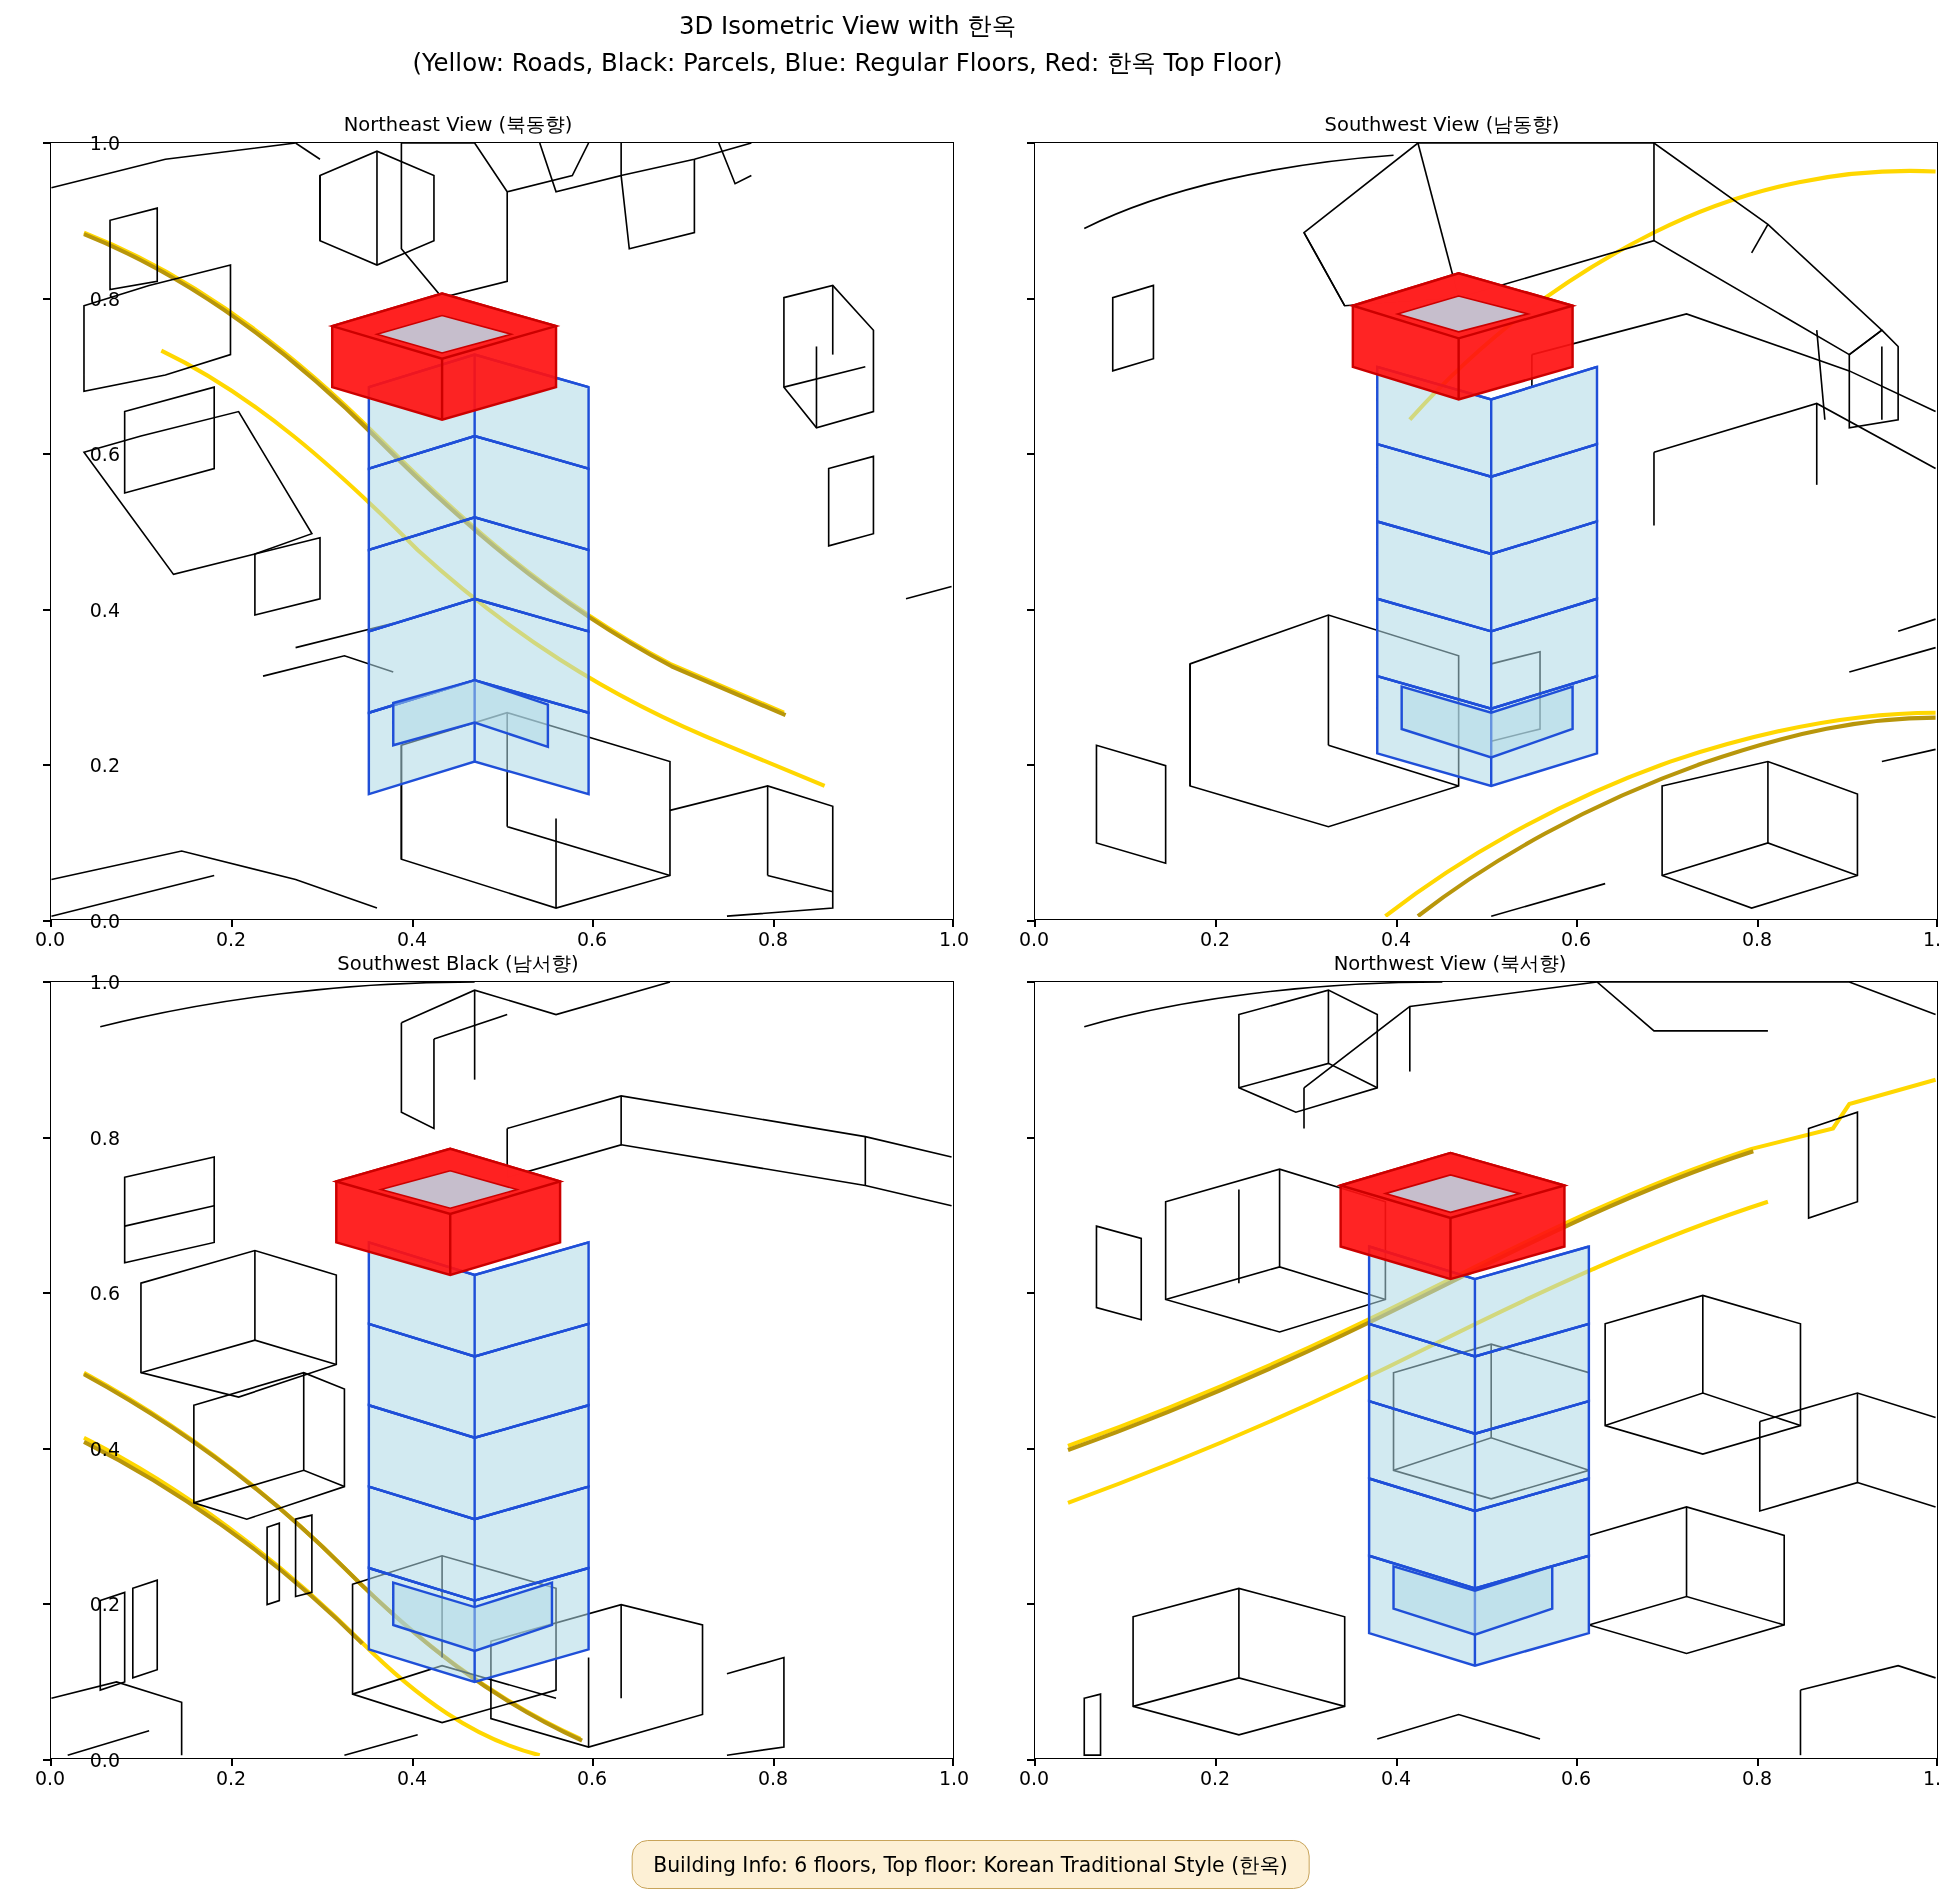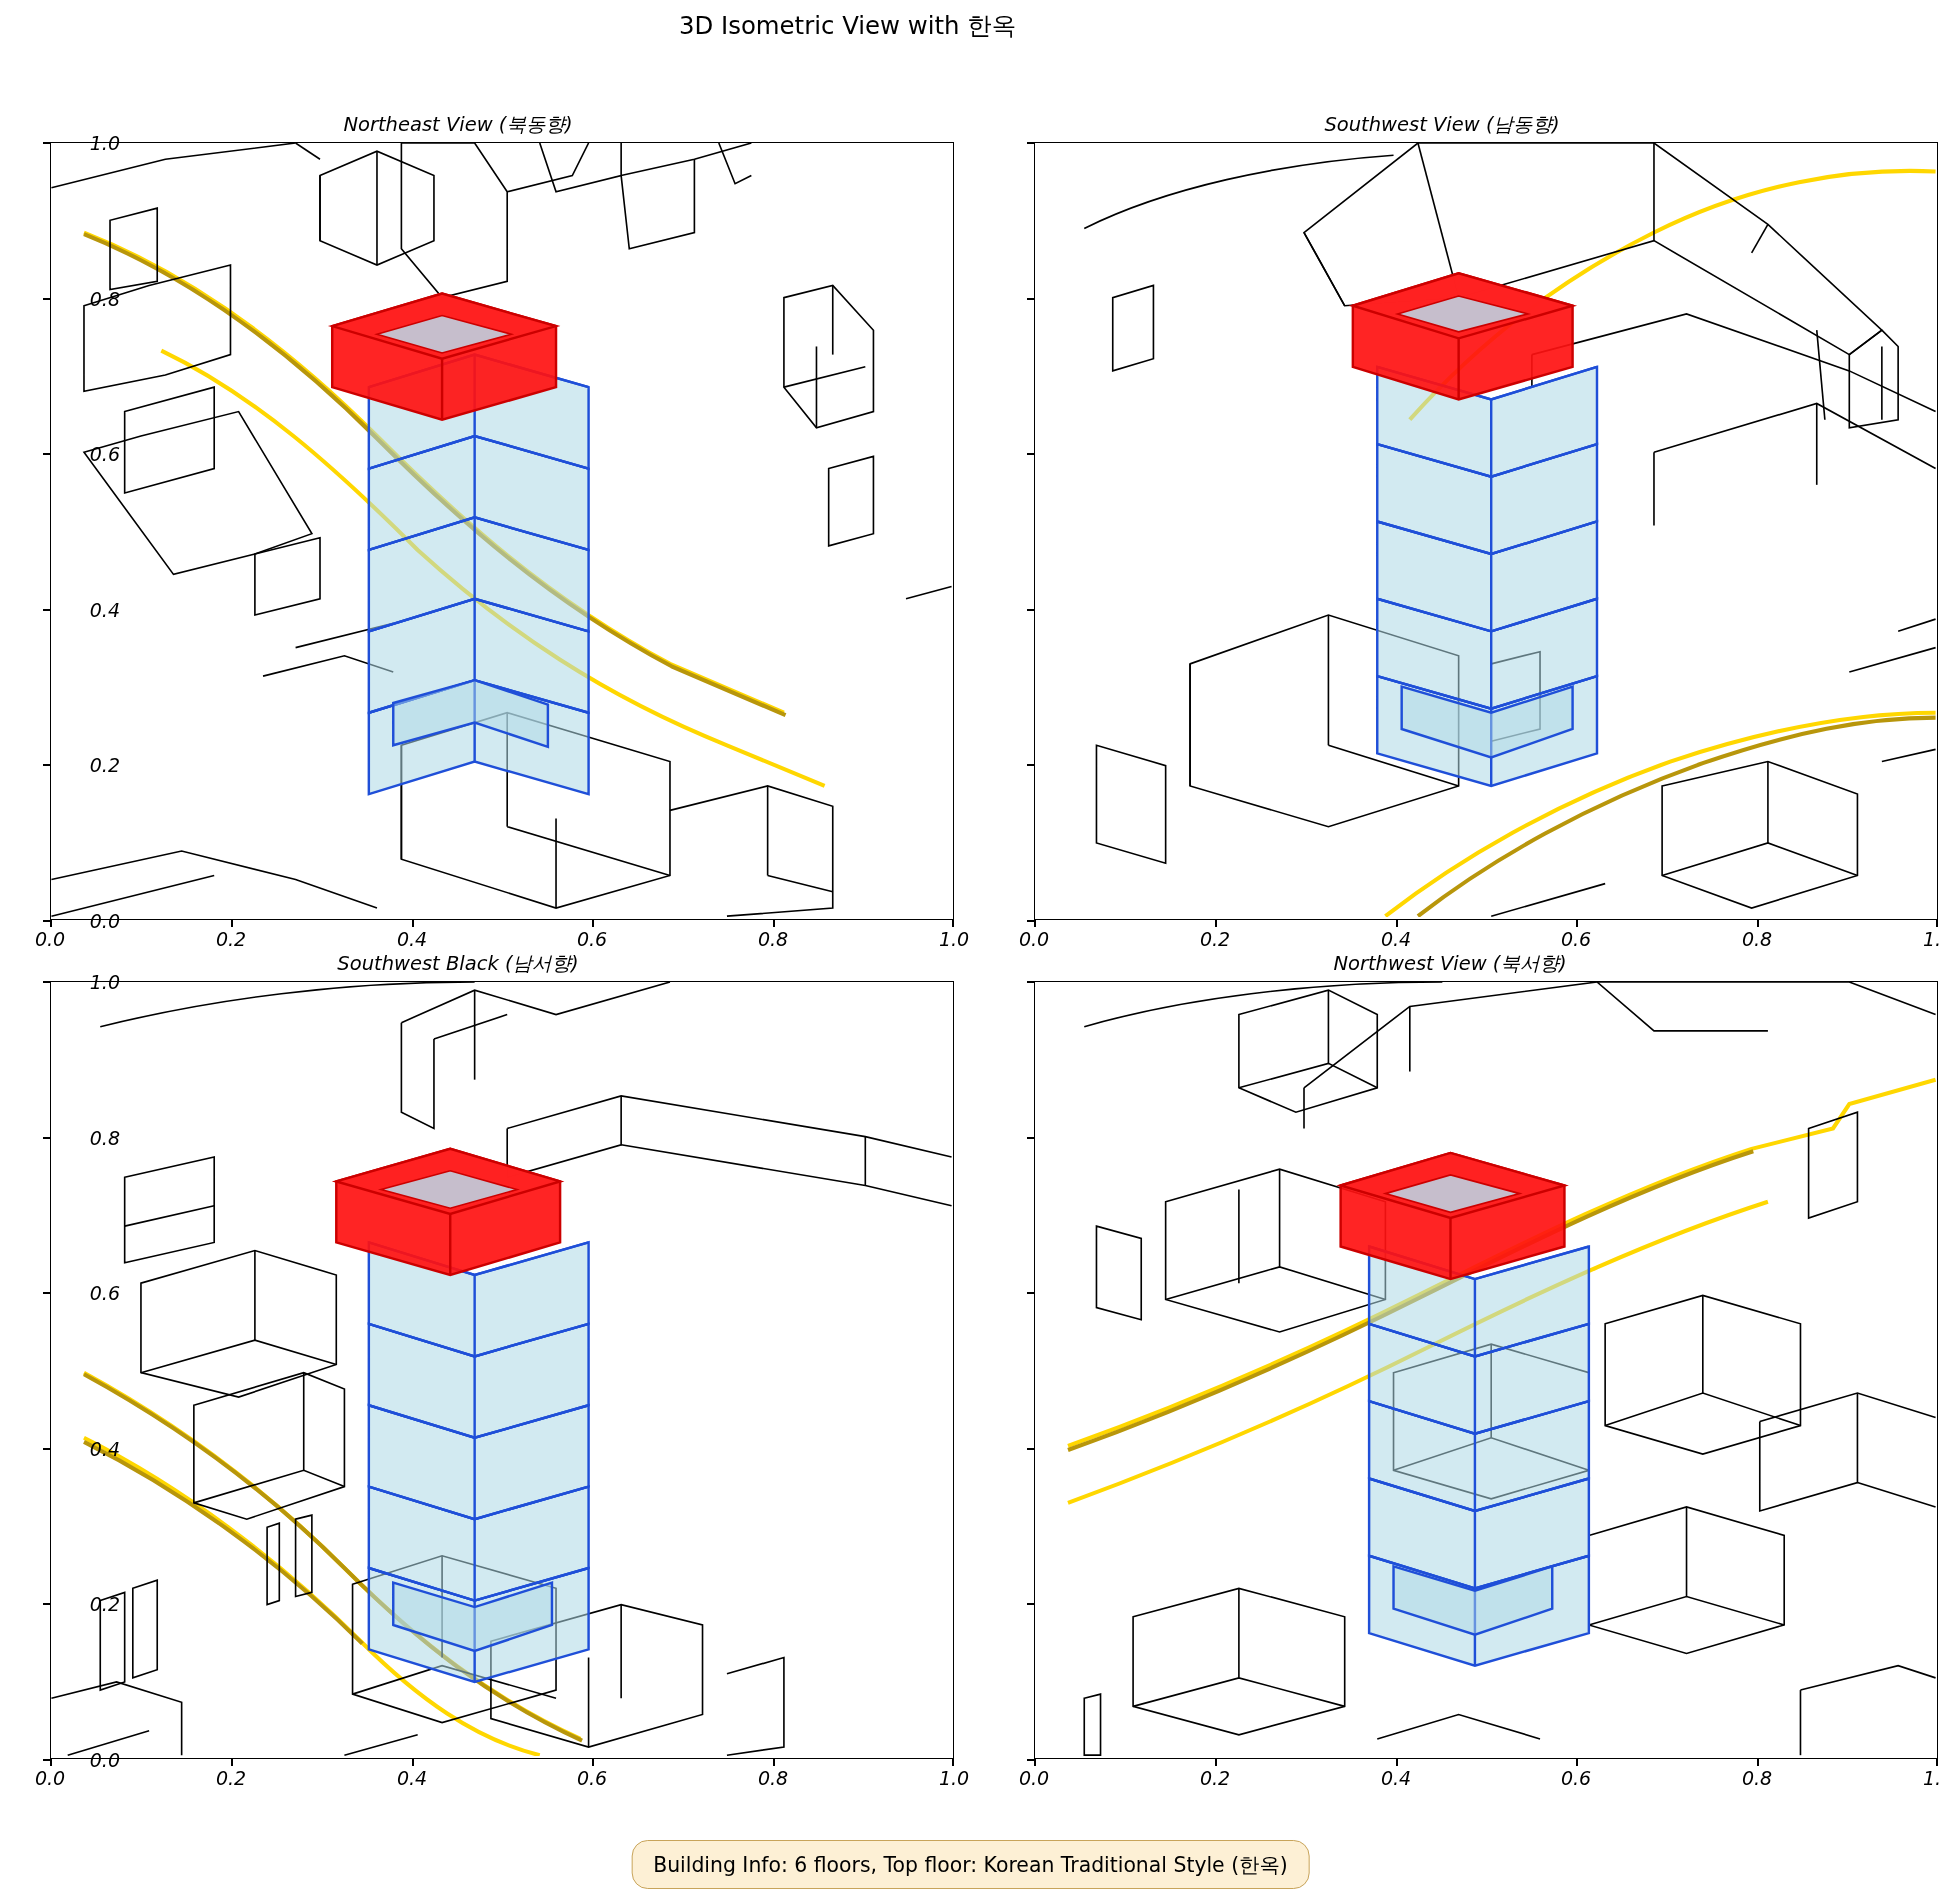--- a/index.html
+++ b/index.html
@@ -28,21 +28,20 @@
     font-size: 24.4px;
     line-height: 37px;
     color: #000;
   }
   .fig-title .line2 { display: block; }
 
   .panel {
     position: absolute;
     width: 816px;
     height: 822px;
-    font-style: italic;
   }
   .panel-ne { left: 50px;   top: 142px; }
   .panel-se { left: 1034px; top: 142px; }
   .panel-sw { left: 50px;   top: 981px; }
   .panel-nw { left: 1034px; top: 981px; padding-left: 16px; }
 
   .panel-title {
     position: absolute;
     top: -31px;
     left: 0;
@@ -111,20 +110,21 @@
     white-space: nowrap;
   }
 </style>
 </head>
 <body>
 
 <div class="figure">
 
   <div class="fig-title">
     <span>3D Isometric View with 한옥</span>
+    <span class="line2">(Yellow: Roads, Black: Parcels, Blue: Regular Floors, Red: 한옥 Top Floor)</span>
   </div>
 
   <div class="panel panel-ne">
     <div class="panel-title">Northeast View (북동향)</div>
     <div class="axes">
       <svg width="901" height="774" viewBox="0 0 1106 951" xmlns="http://www.w3.org/2000/svg">
         <g stroke="#FFD700" stroke-width="5" fill="none">
           <path d="M 40 110 C 180 165, 300 260, 400 360 C 500 460, 610 560, 760 640 L 900 700"></path>
           <path d="M 135 255 C 250 310, 350 400, 450 500 C 560 600, 680 680, 830 740 L 950 790"></path>
         </g>

